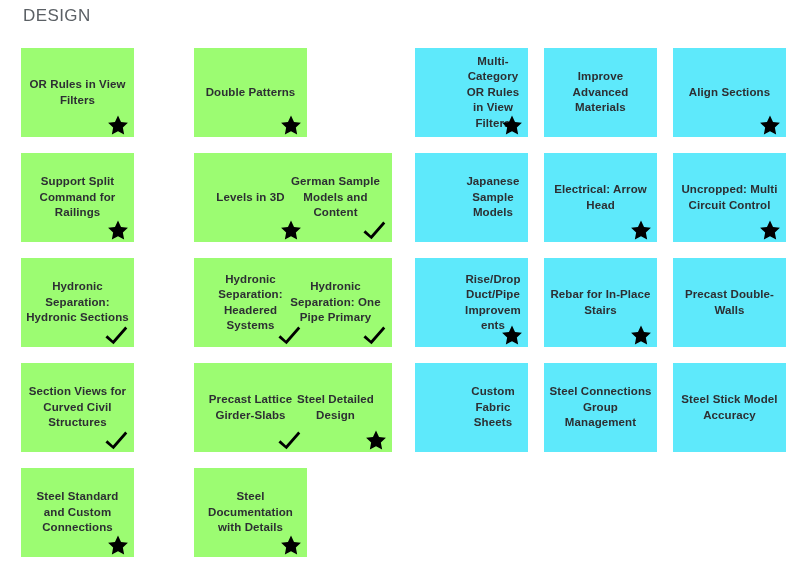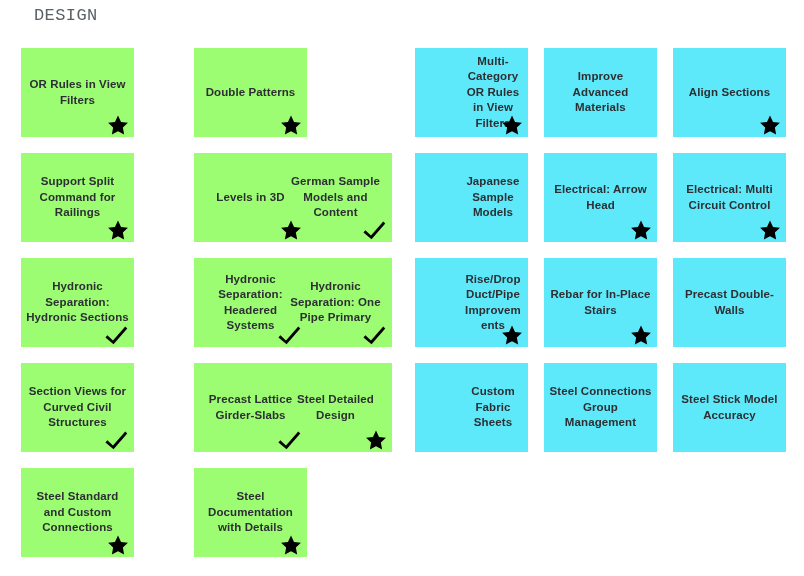--- a/index.html
+++ b/index.html
@@ -17,23 +17,23 @@
 
   #board {
     position: relative;
     width: 804px;
     height: 576px;
     box-sizing: border-box;
   }
 
   #page-title {
     position: absolute;
-    left: 34px;
+    left: 23px;
     top: 4px;
-    font-family: Liberation Mono, monospace;
+    font-family: Liberation Sans, sans-serif;
     font-size: 17px;
     font-weight: 400;
     letter-spacing: 0.4px;
     color: #5b6065;
     line-height: 24px;
     white-space: nowrap;
   }
 
   #tile-grid {
     position: absolute;
@@ -171,21 +171,21 @@
         </div>
         <div class="tile cyan c4">
           <span class="tile-label">Electrical: Arrow Head</span>
           <span class="tile-badge">
             <svg width="22" height="22" viewBox="0 0 24 24" aria-hidden="true">
               <polygon points="12,1.6 15.3,8.6 22.8,9.6 17.3,14.8 18.7,22.4 12,18.7 5.3,22.4 6.7,14.8 1.2,9.6 8.7,8.6" fill="#000000"></polygon>
             </svg>
           </span>
         </div>
         <div class="tile cyan c5">
-          <span class="tile-label">Electrical: Multi Circuit Control</span>
+          <span class="tile-label">Uncropped: Multi Circuit Control</span>
           <span class="tile-badge">
             <svg width="22" height="22" viewBox="0 0 24 24" aria-hidden="true">
               <polygon points="12,1.6 15.3,8.6 22.8,9.6 17.3,14.8 18.7,22.4 12,18.7 5.3,22.4 6.7,14.8 1.2,9.6 8.7,8.6" fill="#000000"></polygon>
             </svg>
           </span>
         </div>
       </div>
       <div class="tile-row">
         <div class="tile green c0">
           <span class="tile-label">Hydronic Separation: Hydronic Sections</span>

